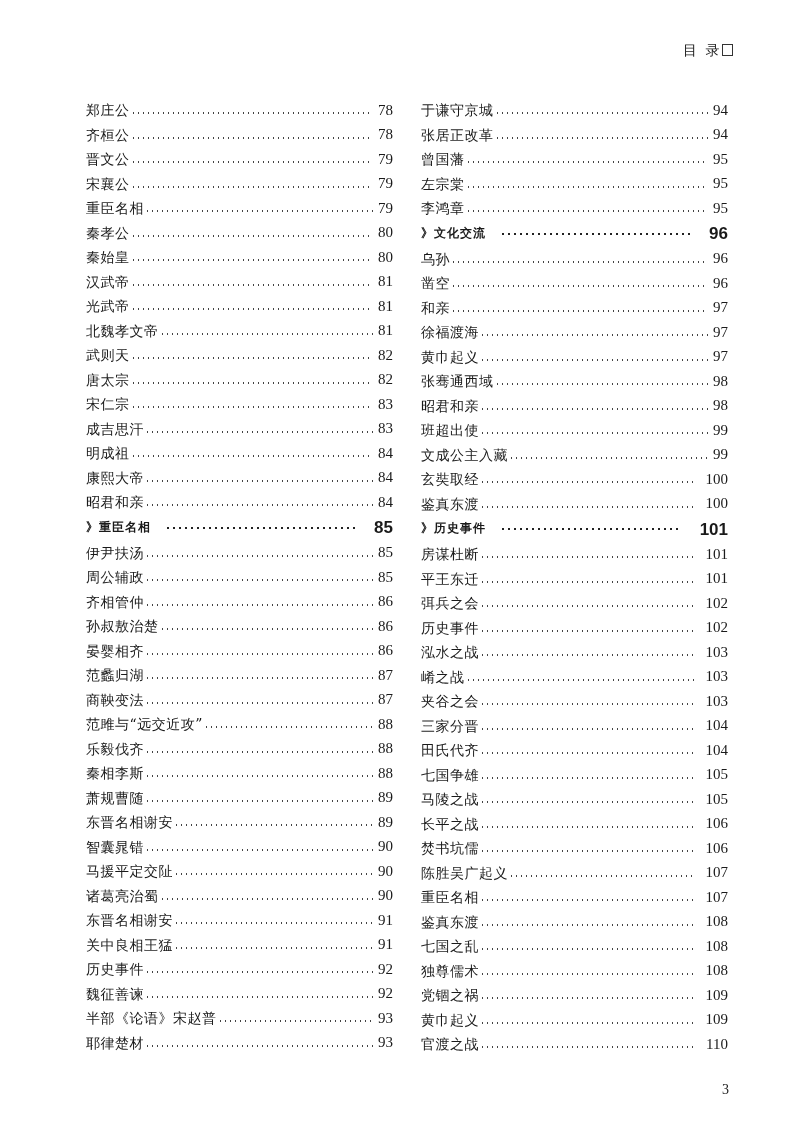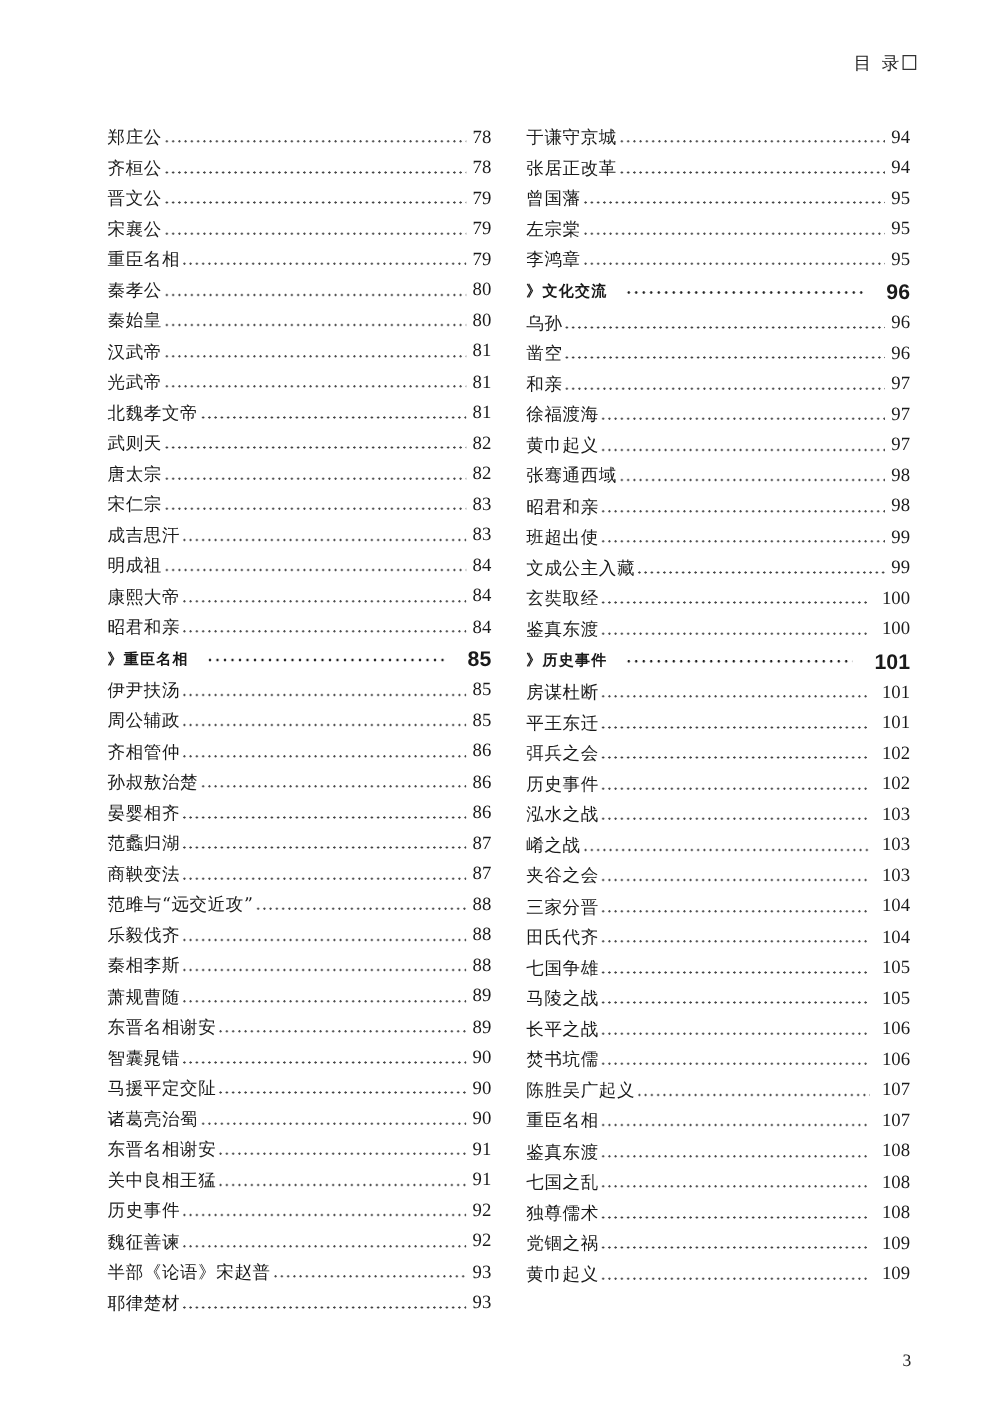--- a/index.html
+++ b/index.html
@@ -415,15 +415,20 @@
     <div class="row wide">
       <span class="title">党锢之祸</span>
       <span class="leader"></span>
       <span class="page">109</span>
     </div>
     <div class="row wide">
       <span class="title">黄巾起义</span>
       <span class="leader"></span>
       <span class="page">109</span>
     </div>
+    <div class="row wide">
+      <span class="title">官渡之战</span>
+      <span class="leader"></span>
+      <span class="page">110</span>
+    </div>
   </div>
 
 <div class="page-number">3</div>
 
 </body></html>

